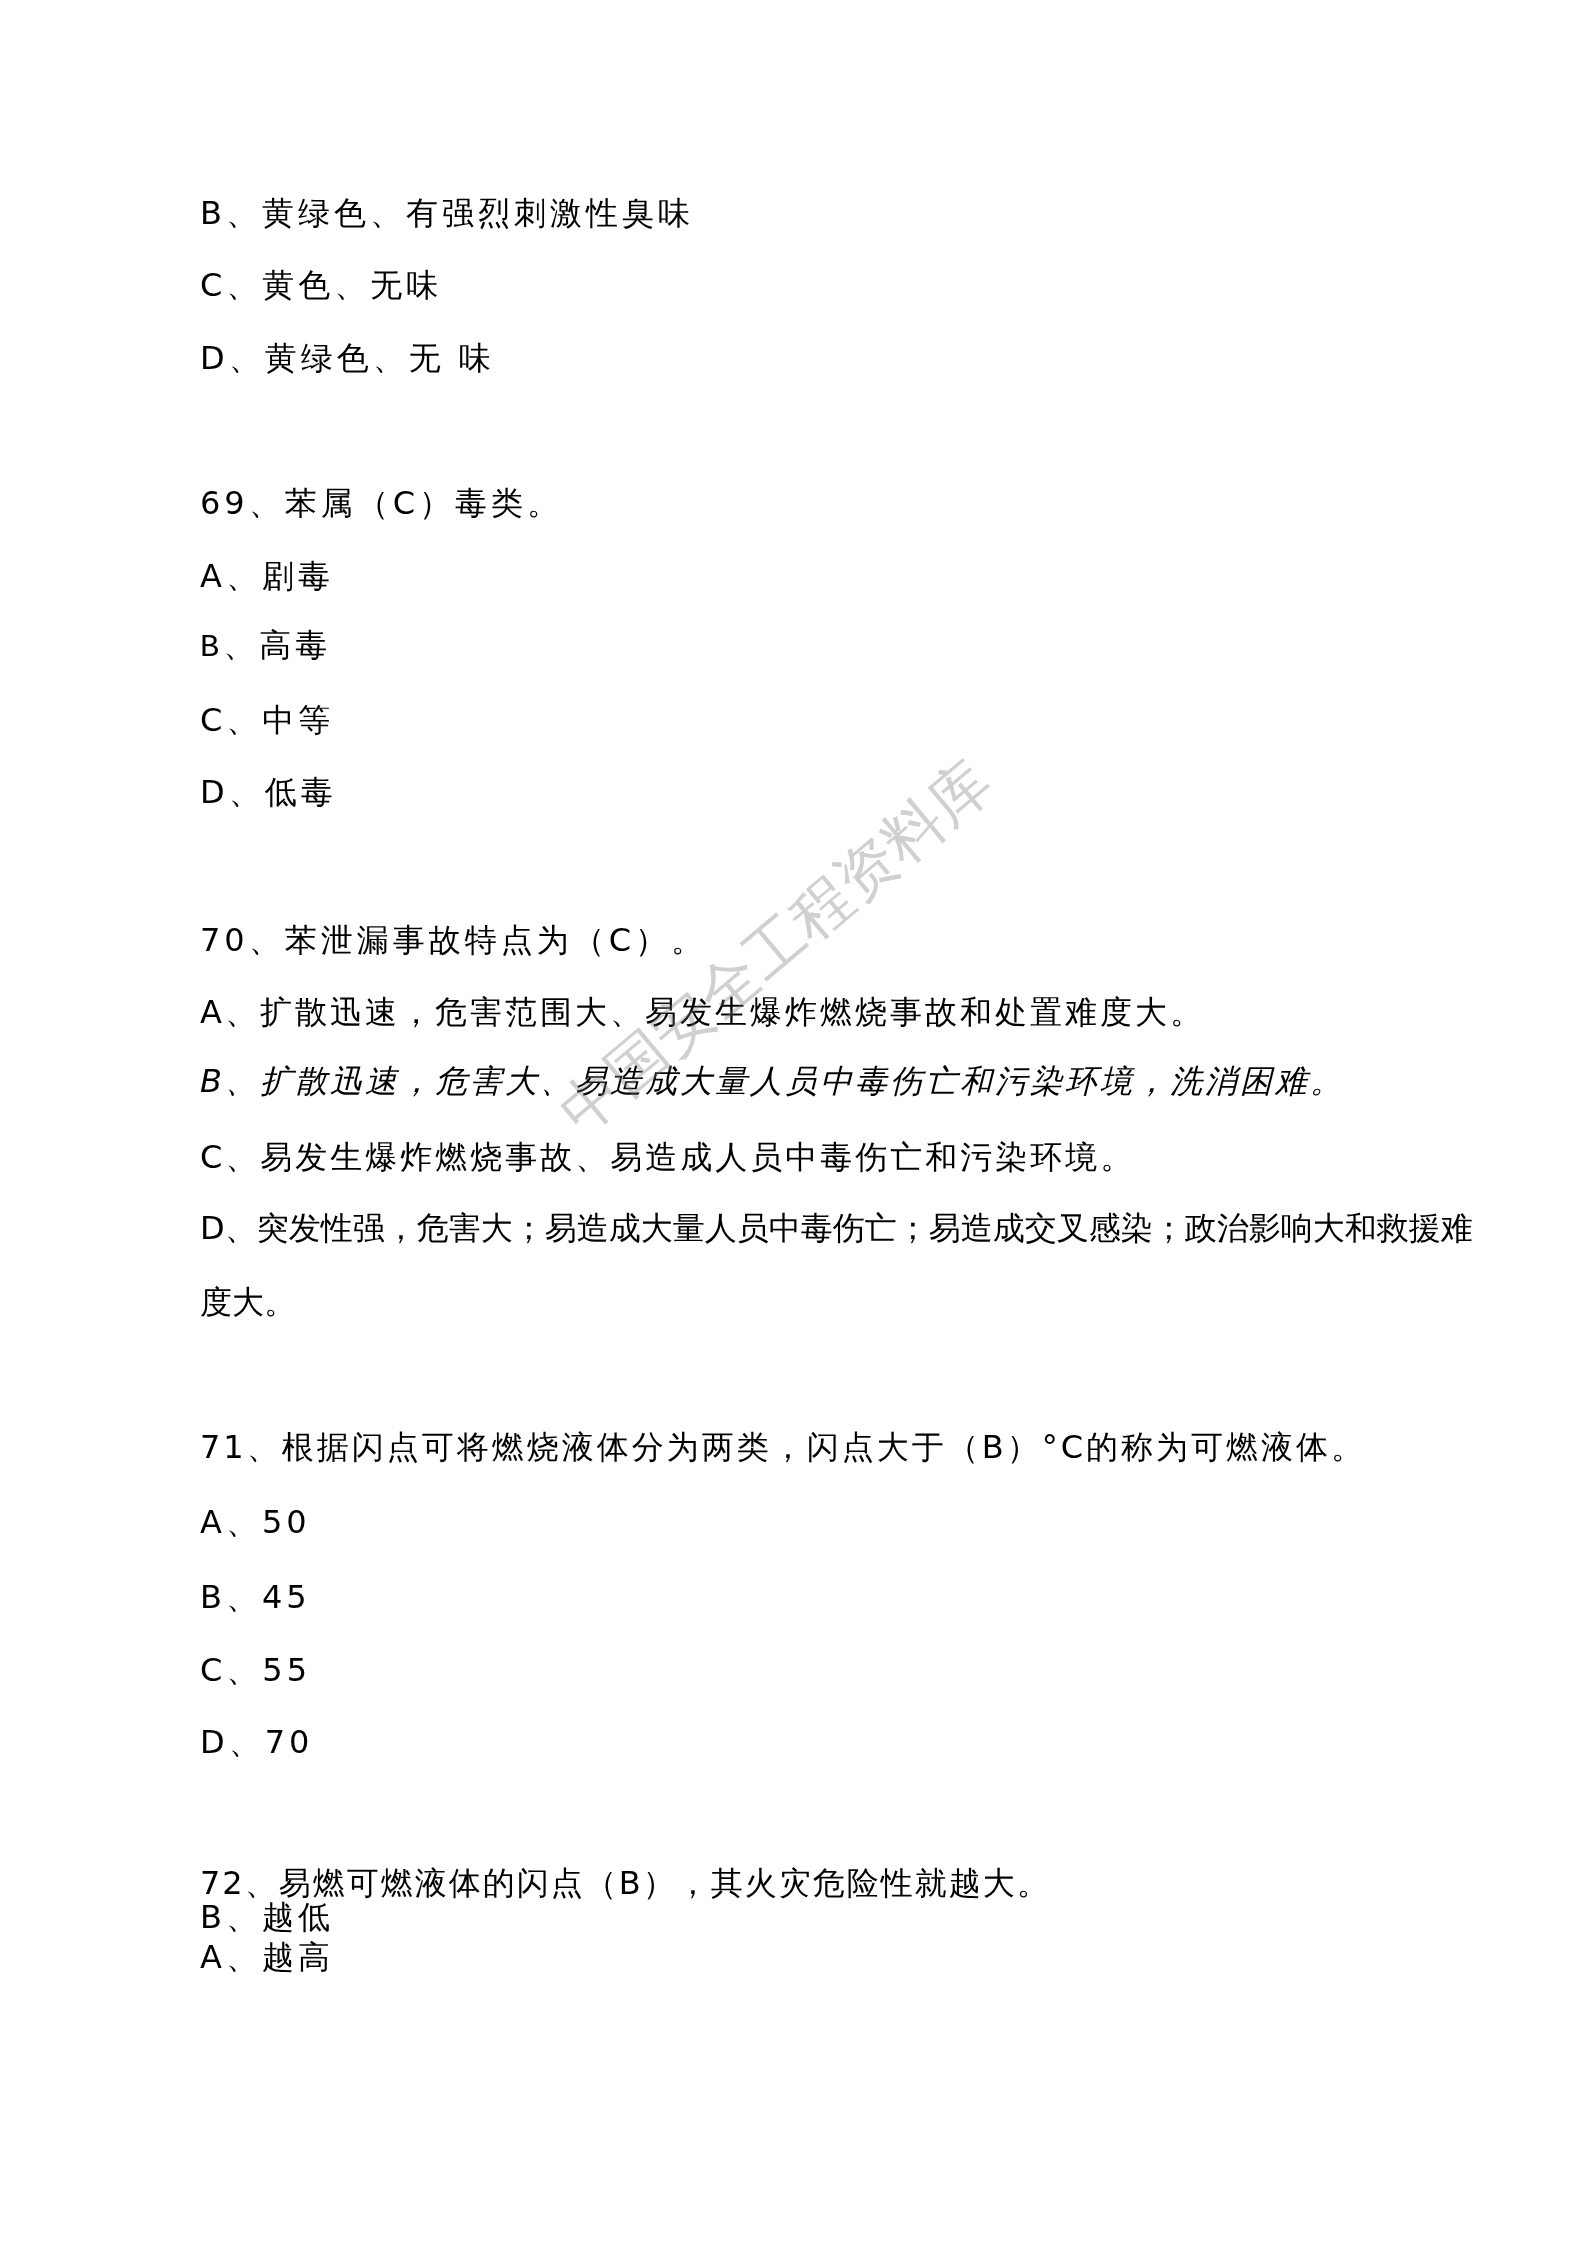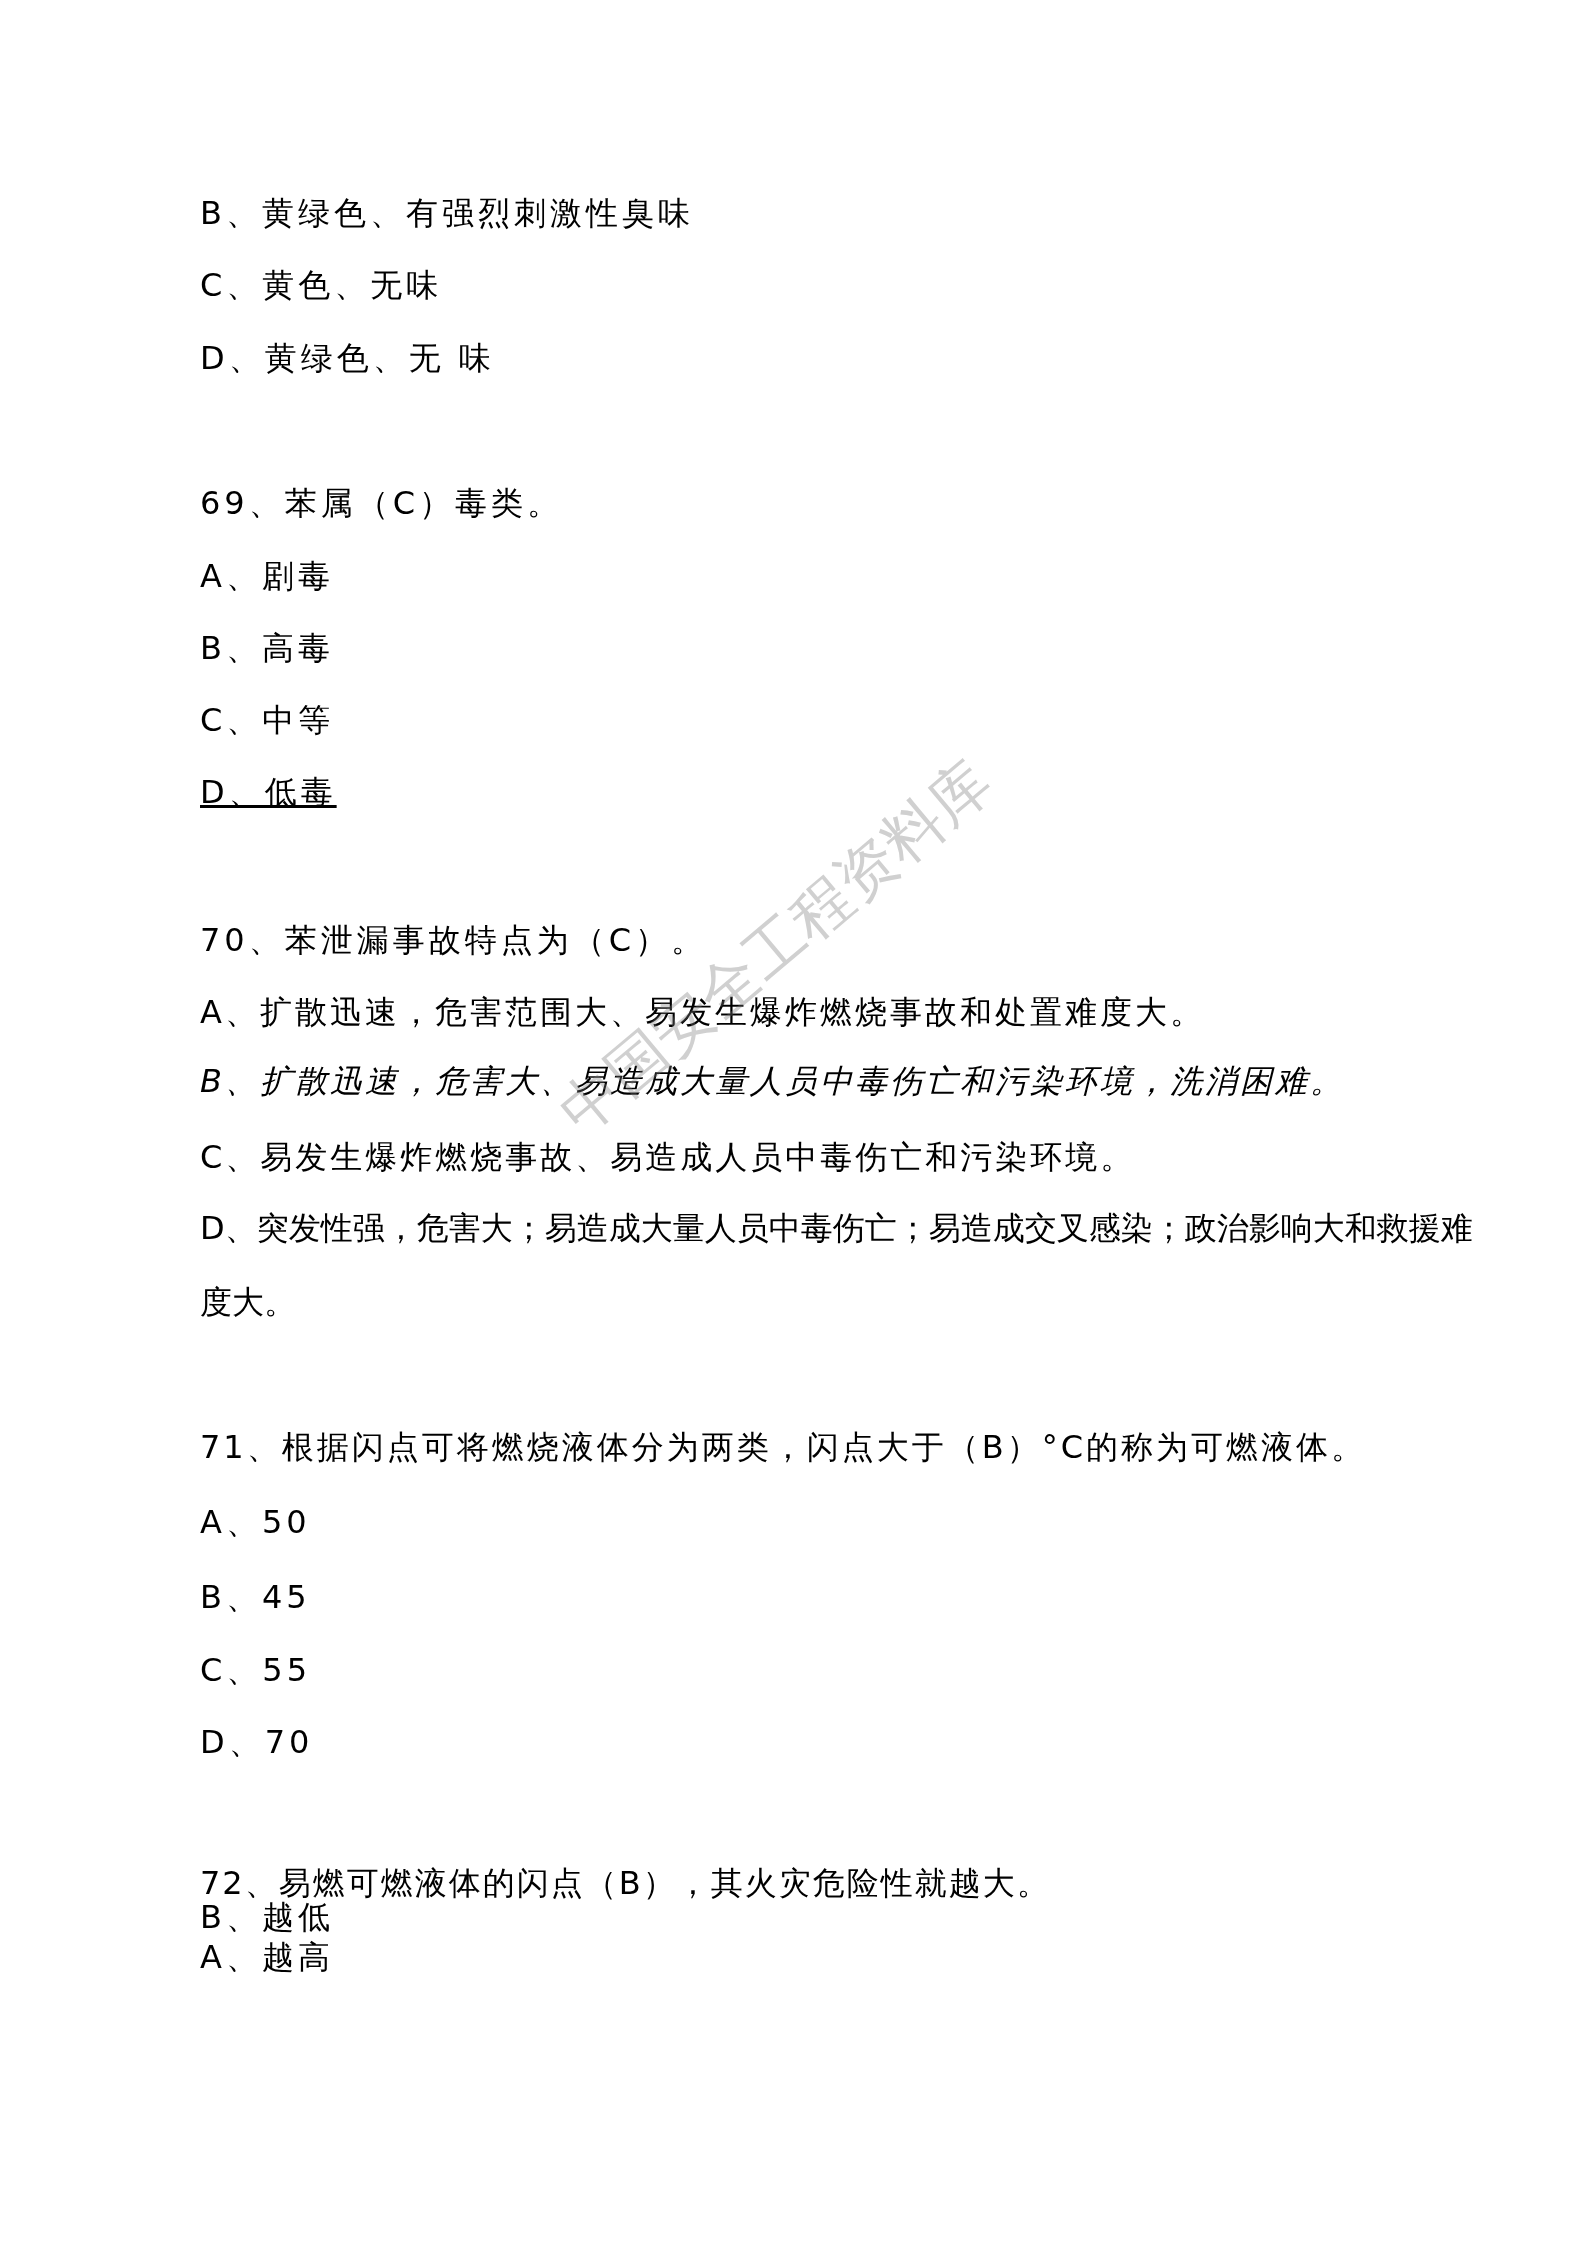--- a/index.html
+++ b/index.html
@@ -37,23 +37,23 @@
 
 <div class="page">
 
   <div class="line" style="top:196px;">B、黄绿色、有强烈刺激性臭味</div>
   <div class="line" style="top:268px;">C、黄色、无味</div>
   <div class="line" style="top:341px;">D、黄绿色、无 味</div>
 
   <div>
     <div class="line" style="top:486px;">69、苯属（C）毒类。</div>
     <div class="line" style="top:559px;">A、剧毒</div>
-    <div class="line" style="top:631px;">B、高毒</div>
+    <div class="line" style="top:631px;font-family:Liberation Mono, monospace;">B、高毒</div>
     <div class="line" style="top:703px;">C、中等</div>
-    <div class="line" style="top:775px;text-decoration:underline;">D、低毒</div>
+    <div class="line" style="top:775px;">D、低毒</div>
   </div>
 
   <div>
     <div class="line" style="top:923px;">70、苯泄漏事故特点为（C）。</div>
     <div class="line" style="top:995px; letter-spacing:3px;">A、扩散迅速，危害范围大、易发生爆炸燃烧事故和处置难度大。</div>
     <div class="line" style="top:1064px; letter-spacing:3px;font-style:italic;">B、扩散迅速，危害大、易造成大量人员中毒伤亡和污染环境，洗消困难。</div>
     <div class="line" style="top:1140px; letter-spacing:3px;">C、易发生爆炸燃烧事故、易造成人员中毒伤亡和污染环境。</div>
     <div class="line tight" style="top:1211px;">D、突发性强，危害大；易造成大量人员中毒伤亡；易造成交叉感染；政治影响大和救援难</div>
     <div class="line tight" style="top:1285px;font-family:Liberation Serif, serif;">度大。</div>
   </div>

